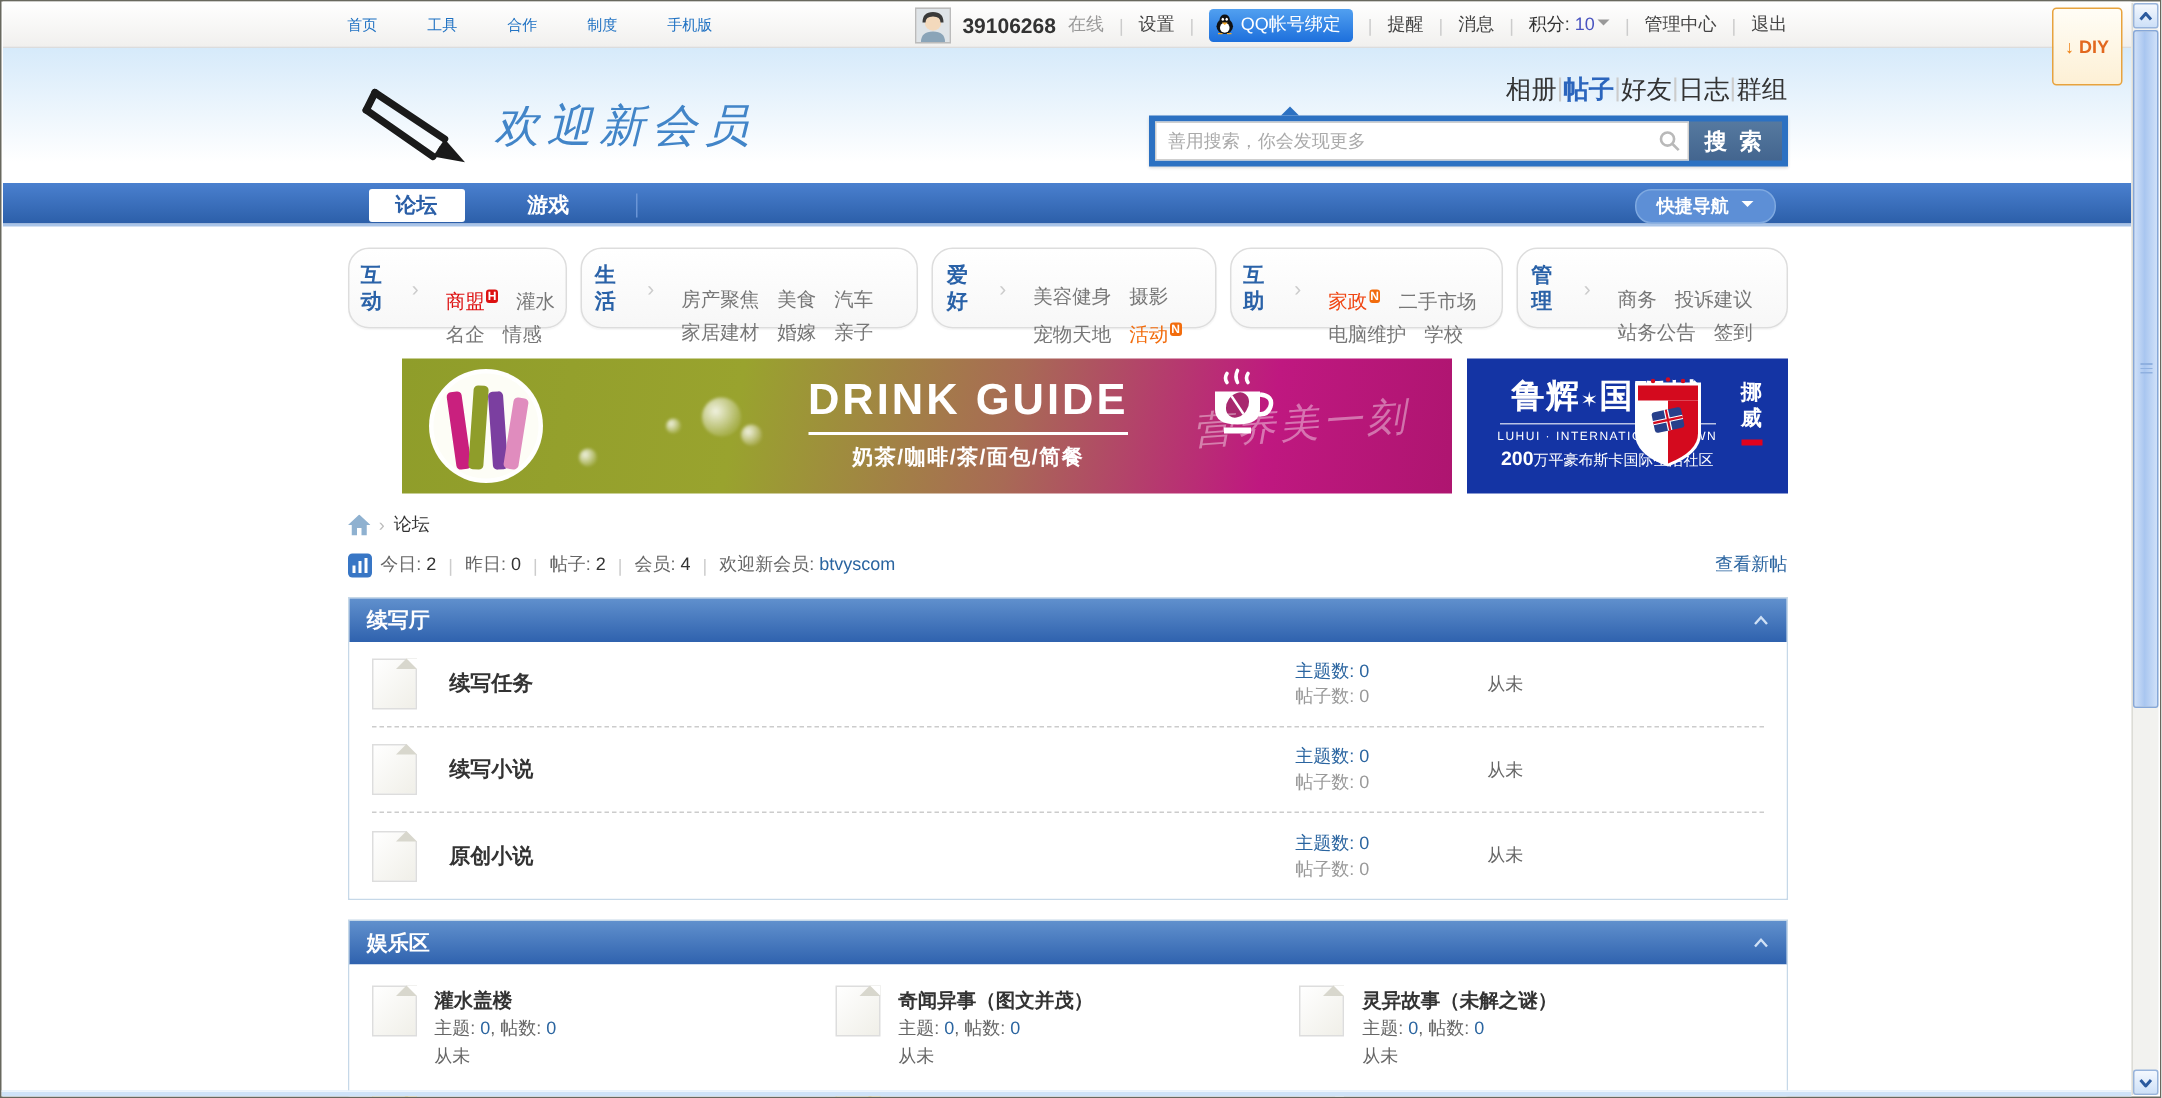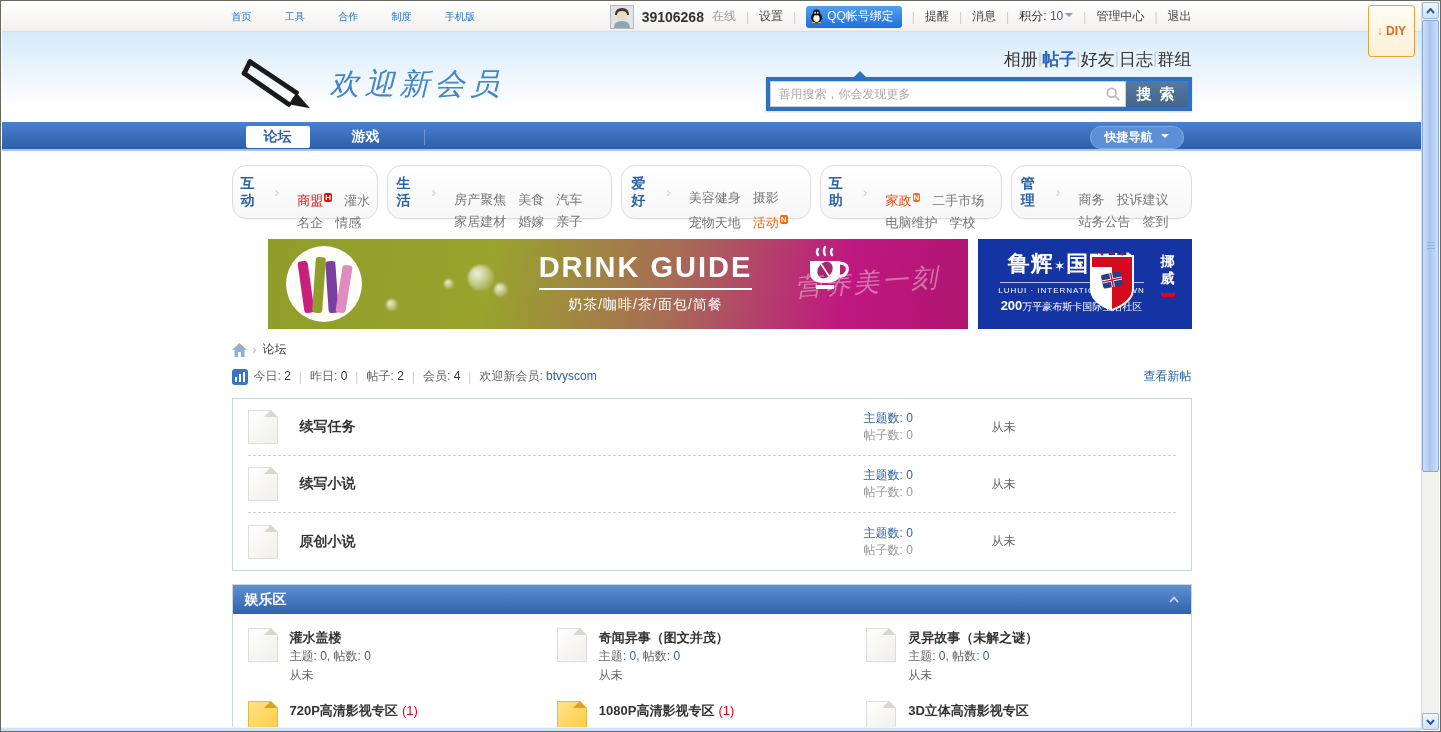--- a/index.html
+++ b/index.html
@@ -66,21 +66,21 @@
   .cb1 { width:146px; } .cb2 { width:226px; } .cb3 { width:190px; } .cb4 { width:182px; } .cb5 { flex:1; }
 
   
   .bannerrow { display:flex; margin-top:20px; gap:10px;padding-left:36px; }
   .banner-drink { position:relative; width:700px; height:90px; overflow:hidden; background:linear-gradient(100deg,#8f9d2a 0%,#99a32e 32%,#a86a55 58%,#bf1880 82%,#ae1570 100%); }
   .dg-circle { position:absolute; left:18px; top:7px; width:76px; height:76px; border-radius:50%; background:#fdfdf6; border:3px solid rgba(255,255,255,.9); overflow:hidden; }
   .dg-bar { position:absolute; width:10px; height:52px; border-radius:3px; top:12px; }
   .bubble { position:absolute; border-radius:50%; background:radial-gradient(circle at 35% 35%, rgba(255,255,255,.85), rgba(255,255,255,.15) 70%); filter:blur(1px); }
   .dg-main { position:absolute; left:228px; top:12px; width:300px; text-align:center; color:#fff; }
   .dg-title { font-size:29px; font-weight:bold; letter-spacing:2px; border-bottom:2px solid #fff; padding-bottom:4px; display:inline-block; }
-  .dg-sub { font-size:14px; font-weight:normal; margin-top:6px; letter-spacing:1px; }
+  .dg-sub { font-size:14px; font-weight:bold; margin-top:6px; letter-spacing:1px; }
   .dg-cup { position:absolute; left:532px; top:6px; }
   .dg-mark { position:absolute; right:28px; top:26px; font-family:"DejaVu Serif",serif; font-style:italic; font-size:26px; color:rgba(255,255,255,.4); transform:rotate(-4deg); letter-spacing:3px; }
   .banner-luhui { position:relative; flex:1; height:90px; background:#1434a4; color:#fff; overflow:hidden; }
   .lh-left { position:absolute; left:14px; top:10px; width:160px; text-align:center; }
   .lh-title { font-size:22px; font-weight:bold; letter-spacing:1px; white-space:nowrap; }
   .lh-star { color:#fff; font-size:14px; }
   .lh-div { border-top:1px solid rgba(255,255,255,.7); margin:3px 8px; }
   .lh-en { font-size:8px; letter-spacing:1px; white-space:nowrap; }
   .lh-cn { font-size:10px; margin-top:3px; white-space:nowrap; }
   .lh-cn b { font-size:13px; }
@@ -363,20 +363,26 @@
       <span class="sep">|</span>
       <span><span>帖子: </span><span class="stat-num">2</span></span>
       <span class="sep">|</span>
       <span><span>会员: </span><span class="stat-num">4</span></span>
       <span class="sep">|</span>
       <span><span>欢迎新会员: </span><span class="newest">btvyscom</span></span>
       <span class="view-new">查看新帖</span>
     </div>
 
     <div class="section">
+      <div class="sec-head">
+        <span class="sec-title">续写厅</span>
+        <span class="sec-arrow"><svg width="10" height="7">
+                <polyline points="1,6 5,1.5 9,6" stroke="#cfe0f5" stroke-width="1.6" fill="none"></polyline>
+              </svg></span>
+      </div>
       <div class="sec-body">
         <div class="forum-row">
           <span class="page-icon"></span>
           <span class="forum-title">续写任务</span>
           <div class="row-stats">
             <div class="t"><span>主题数: </span><span>0</span></div>
             <div class="p"><span>帖子数: </span><span>0</span></div>
           </div>
           <span class="row-last">从未</span>
         </div>

